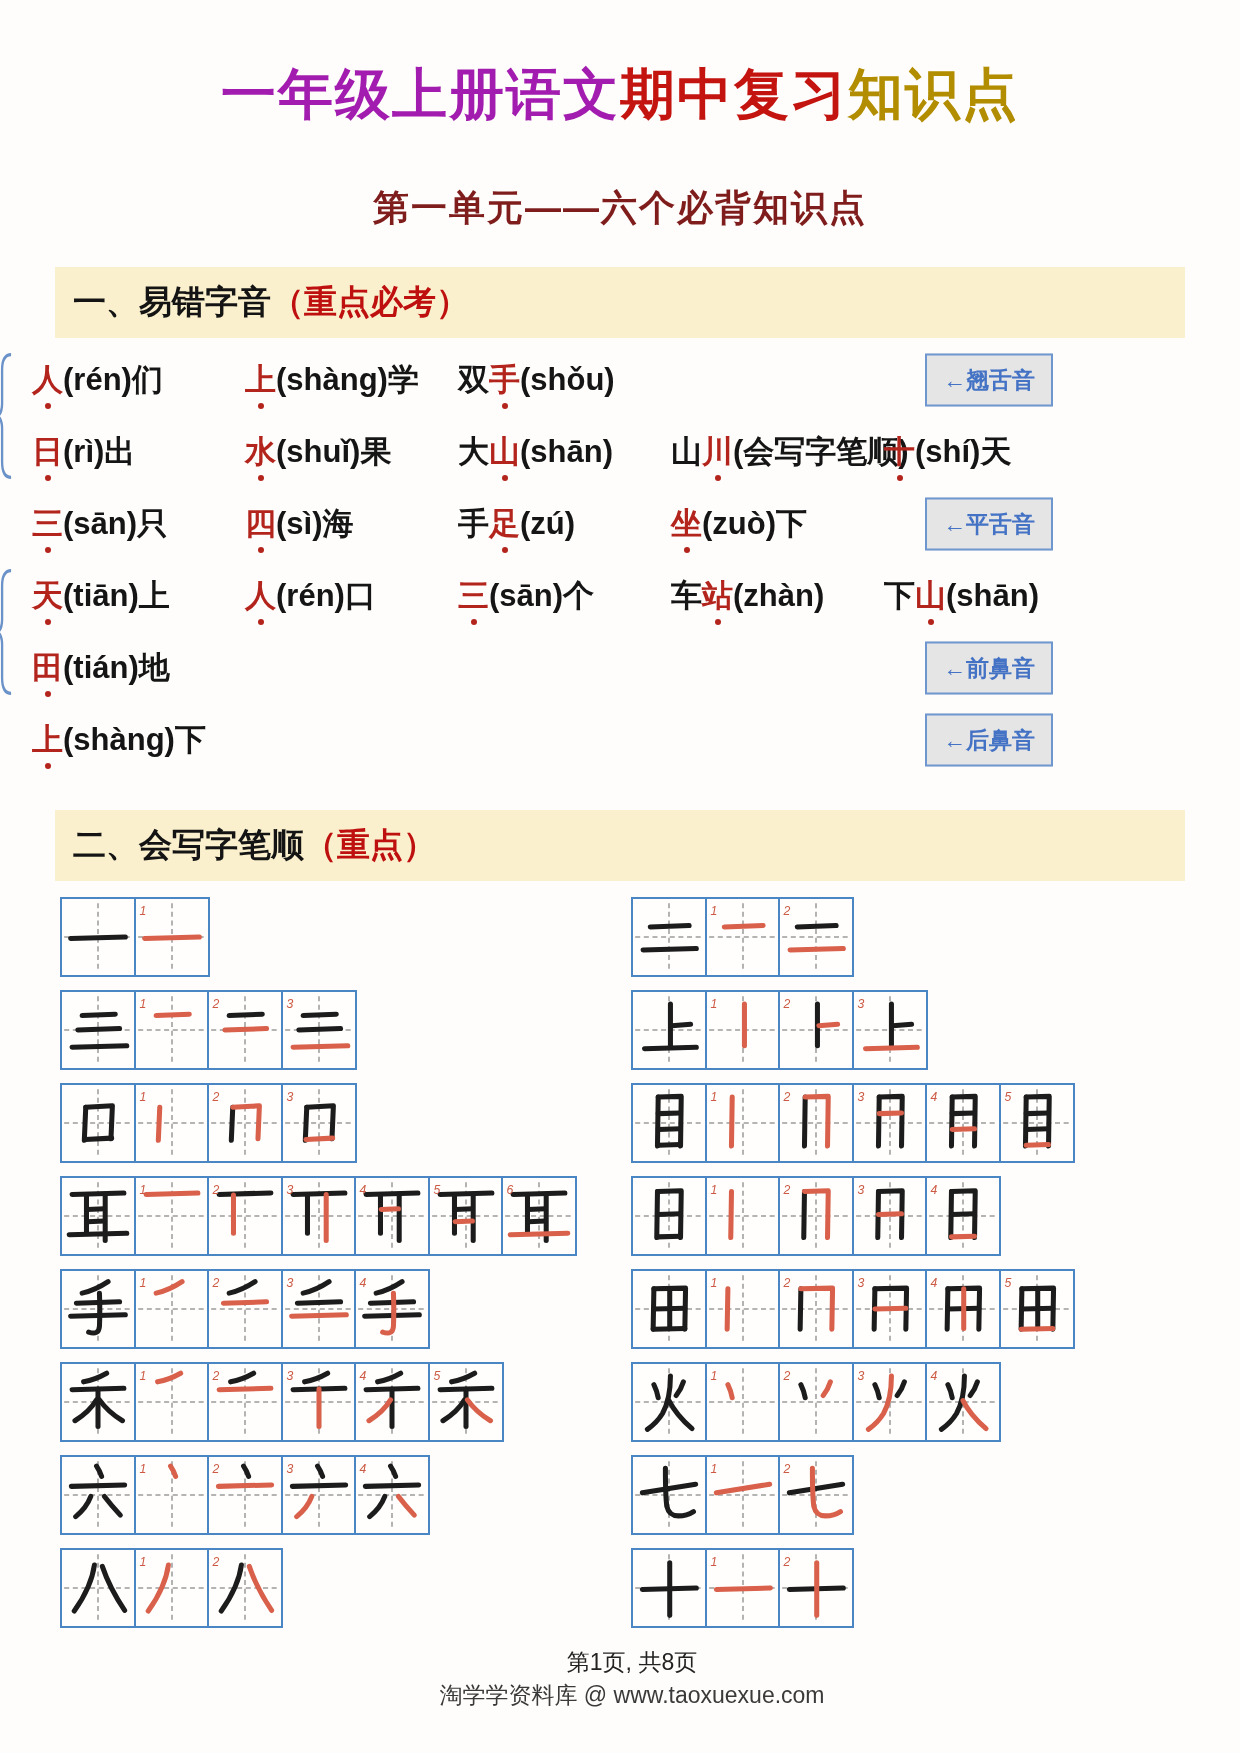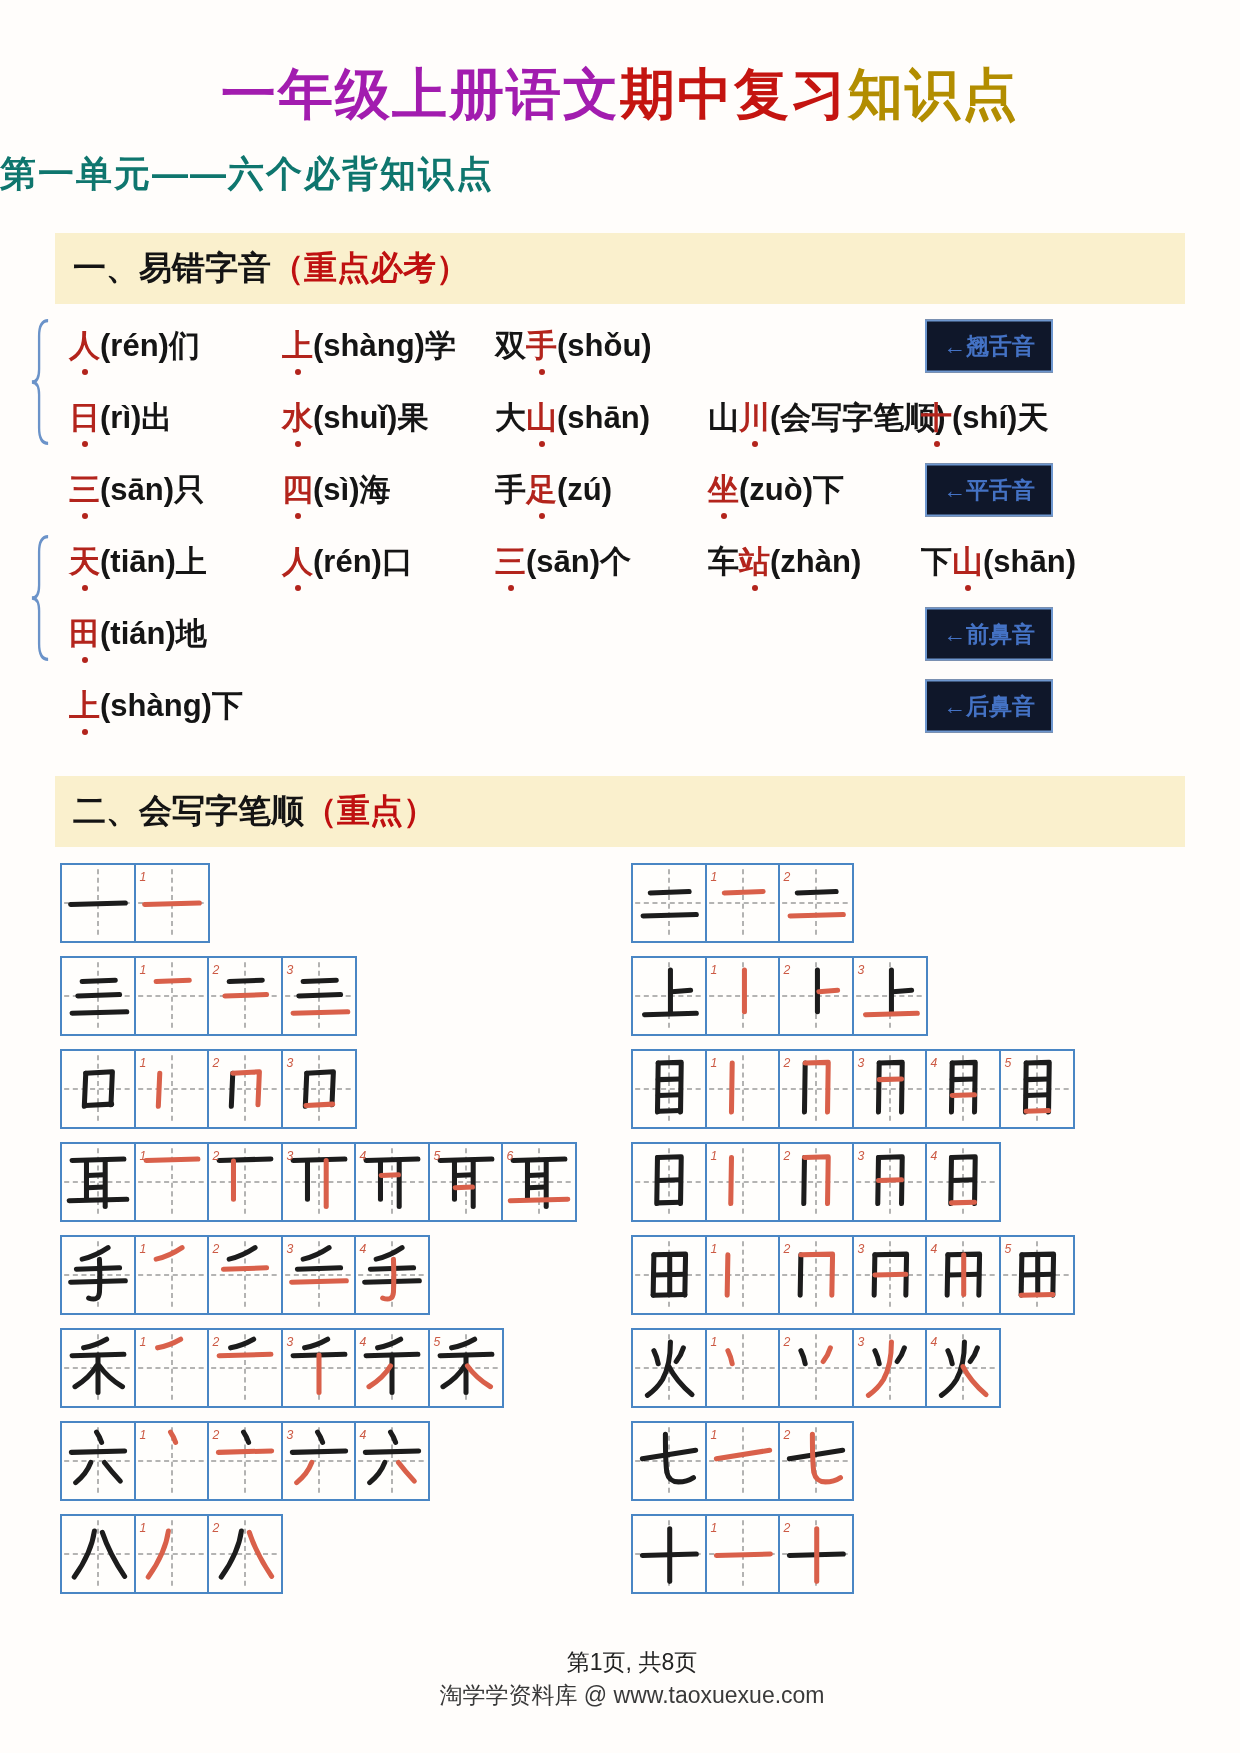--- a/index.html
+++ b/index.html
@@ -4,35 +4,35 @@
 <style>
   html,body{margin:0;padding:0;background:#ffffff;}
   body{font-family:"Liberation Sans","DejaVu Sans",sans-serif;color:#1a1a1a;}
   .page{position:relative;width:1240px;height:1753px;background:#fffdfb;overflow:hidden;}
 
   
   .title{ text-align:center;padding-top:58px;font-size:55px;font-weight:900;letter-spacing:2px;}
   .title .t1{color:#a21caf;}
   .title .t2{color:#c41410;}
   .title .t3{color:#b28d00;}
-  .subtitle{margin-top:18px;font-size:36px;font-weight:800;color:#0f766e;letter-spacing:2px;}
+  .subtitle{text-align:center;margin-top:52px;font-size:36px;font-weight:800;color:#7f1d1d;letter-spacing:2px;}
 
   
   .band{margin:34px 55px 0 55px;background:#faf0cd;padding:13px 18px;font-size:33px;font-weight:700;color:#141414;}
   .band .paren{color:#bf1010;}
 
   
-  .s1{position:relative;margin:6px 55px 0 69px;}
+  .s1{position:relative;margin:6px 55px 0 32px;}
   .s1-row{position:relative;display:flex;align-items:center;height:72px;}
   .word{width:213px;font-size:31px;font-weight:700;white-space:nowrap;}
   .word .seg{color:#151515;}
   .word .red{color:#b3241c;position:relative;}
   .word .red::after{content:"";position:absolute;left:50%;transform:translateX(-50%);bottom:-12px;width:6px;height:6px;border-radius:50%;background:#b3241c;}
   .pron-box{position:absolute;right:132px;top:50%;transform:translateY(-50%);
-    border:2px solid #6e97cf;color:#4472c4;background:#0f172a;
+    border:2px solid #6e97cf;color:#4472c4;background:#e5e5e5;
     font-size:23px;font-weight:600;padding:9px 16px;white-space:nowrap;}
   .brace-wrap{position:relative;}
   .brace{position:absolute;left:-38px;top:8px;bottom:8px;width:18px;color:#6b93c9;}
 
   
   .s2{display:flex;gap:26px;margin:16px 55px 0 60px;}
   .s2 .col{display:flex;flex-direction:column;gap:13px;}
   .col-left{width:545px;}
   .col-right{width:540px;}
   .grid-row{display:flex;}

